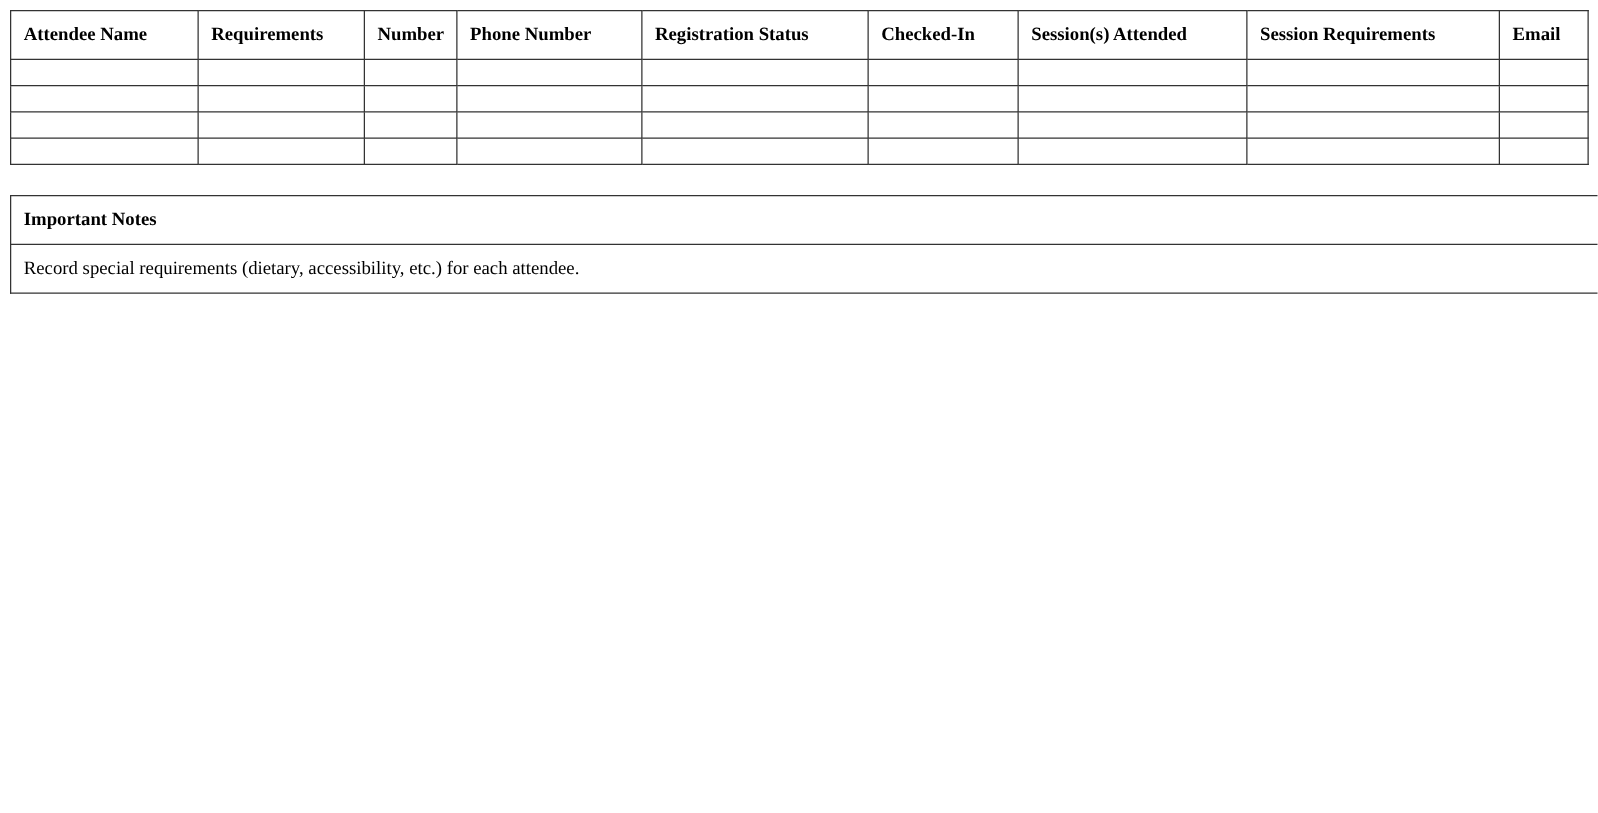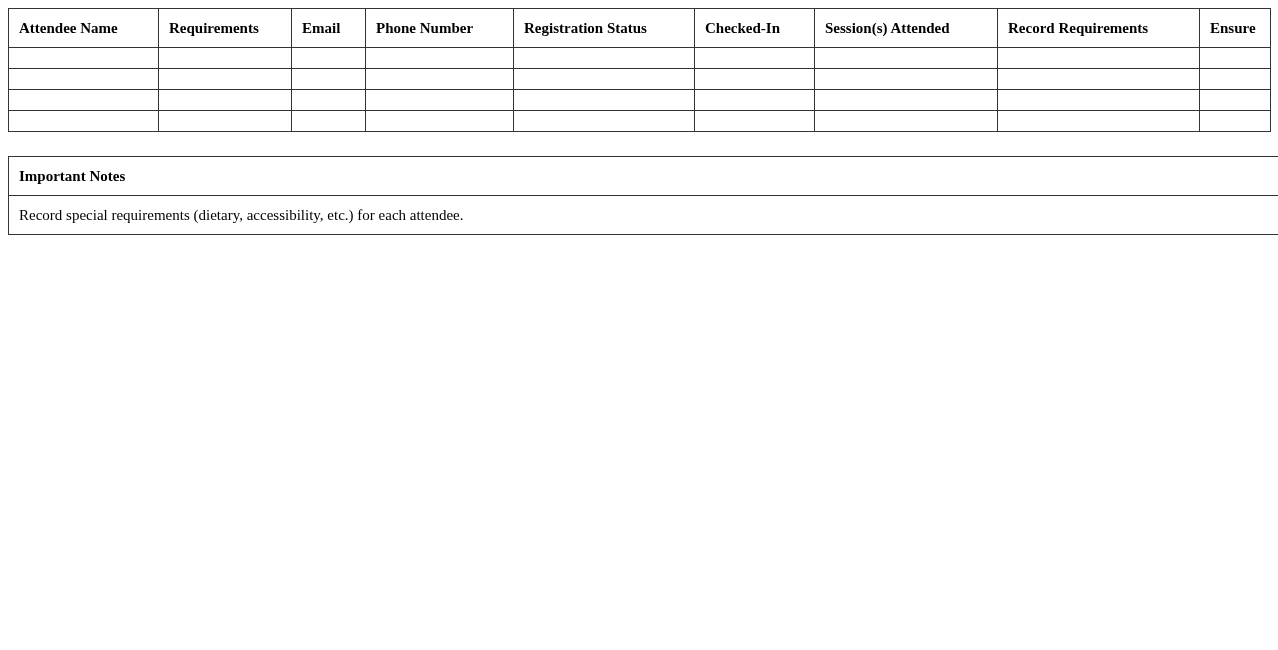--- a/index.html
+++ b/index.html
@@ -28,27 +28,27 @@
       <col style="width:181px">
       <col style="width:120px">
     <col style="width:183px">
       <col style="width:202px">
       <col style="width:71px">
   </colgroup>
   <thead>
     <tr>
       <th>Attendee Name</th>
       <th>Requirements</th>
-      <th>Email</th>
+      <th>Number</th>
       <th>Phone Number</th>
       <th>Registration Status</th>
       <th>Checked-In</th>
       <th>Session(s) Attended</th>
-      <th>Record Requirements</th>
-      <th>Ensure</th>
+      <th>Session Requirements</th>
+      <th>Email</th>
     </tr>
   </thead>
   <tbody>
     <tr>
       <td></td>
       <td></td>
       <td></td>
       <td></td>
       <td></td>
       <td></td>

